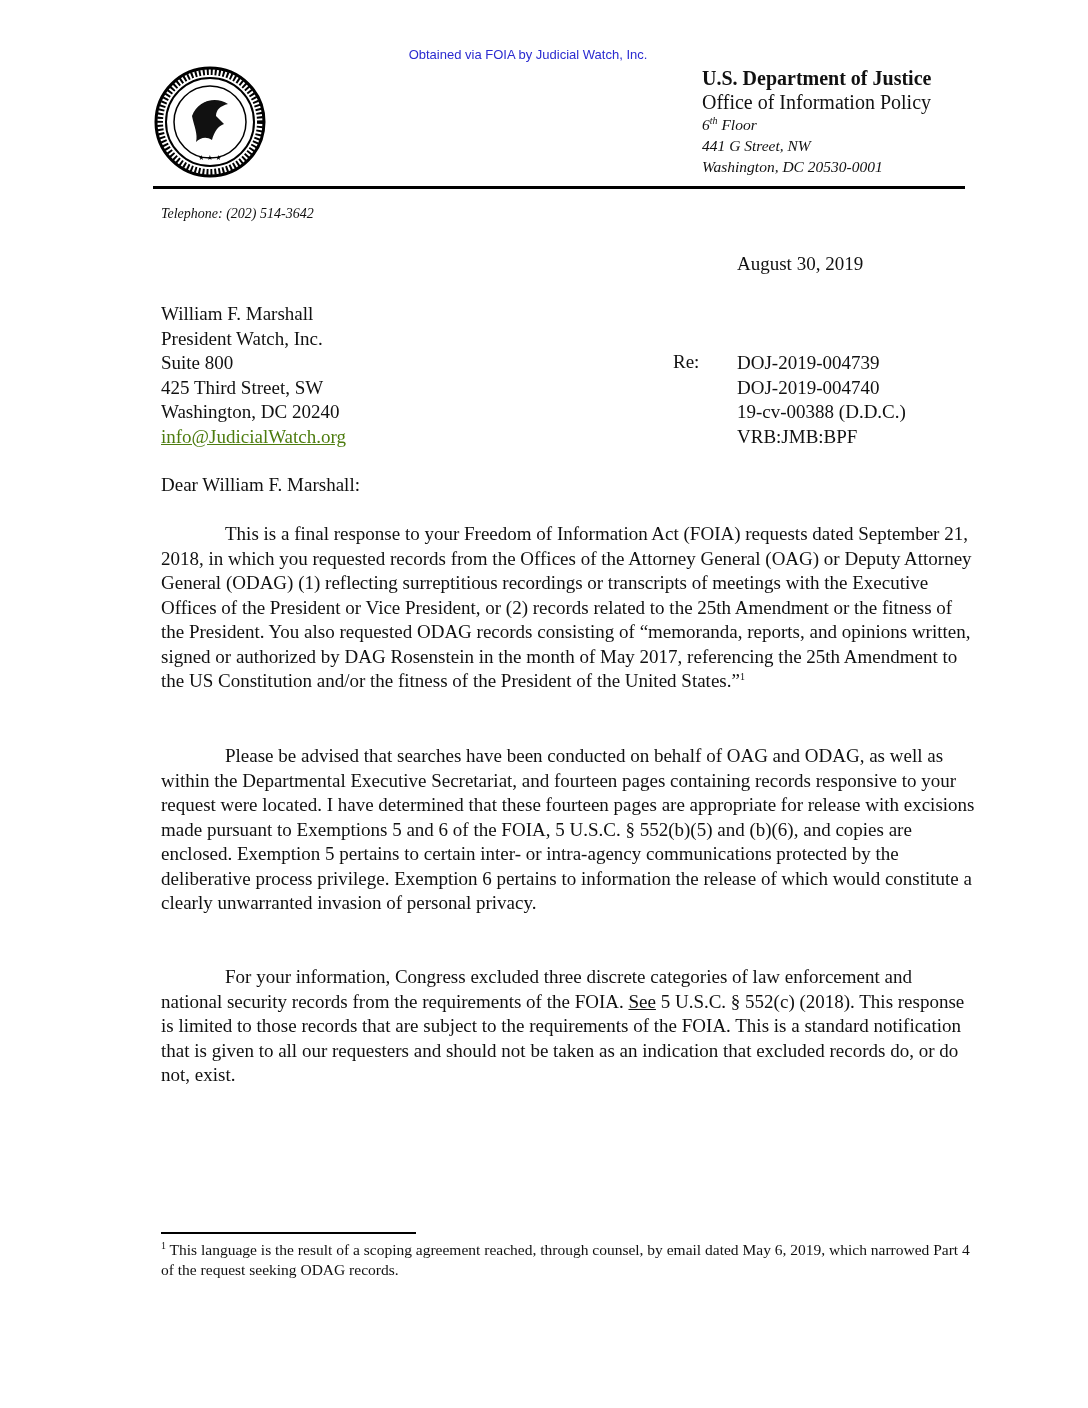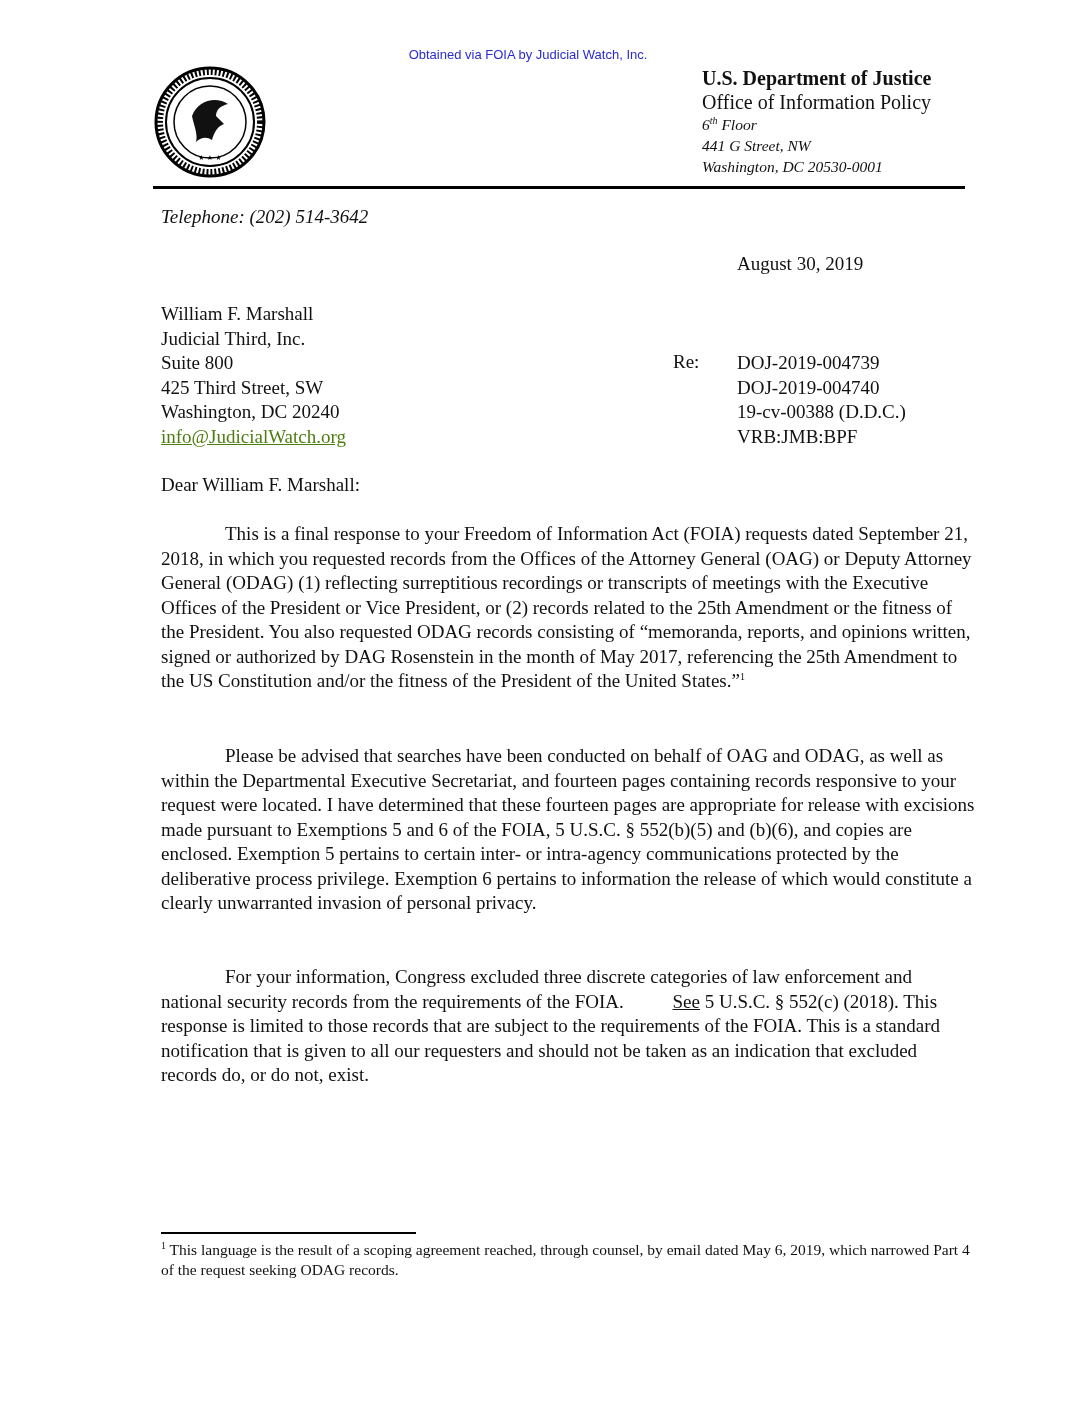--- a/index.html
+++ b/index.html
@@ -7,32 +7,32 @@
          font-family: "Liberation Serif", "DejaVu Serif", serif; color: #111; }
   .abs { position: absolute; }
   .watermark { left: 0; width: 1056px; top: 47px; text-align: center;
                font-family: "Liberation Sans", "DejaVu Sans", sans-serif; font-size: 13px; color: #2a2ad0; }
   .seal { left: 154px; top: 66px; width: 112px; height: 112px; }
   .agency { left: 702px; top: 66px; }
   .agency .dept { font-size: 20px; font-weight: bold; line-height: 24px; }
   .agency .office { font-size: 20px; line-height: 24px; }
   .agency .addr { font-size: 15.5px; font-style: italic; line-height: 21px; }
   .rule { left: 153px; top: 186px; width: 812px; height: 3px; background: #000; }
-  .phone { left: 161px; top: 206px; font-size: 19px; font-style: italic; }
+  .phone { left: 161px; top: 206px; font-size: 14px; font-style: italic; }
   .date { left: 737px; top: 253px; font-size: 19px; }
   .addr-block { left: 161px; top: 302px; font-size: 19px; line-height: 24.5px; }
   .email { color: #4d7c0f; text-decoration: underline; }
   .re-label { left: 673px; top: 351px; font-size: 19px; }
   .re-block { left: 737px; top: 351px; font-size: 19px; line-height: 24.5px; }
   .salutation { left: 161px; top: 474px; font-size: 19px; }
   .para { left: 161px; width: 815px; font-size: 19px; line-height: 24.5px; text-indent: 64px; text-align: left; }
   .p1 { top: 522px; }
   .p2 { top: 744px; }
   .p3 { top: 965px; }
-  .see { text-decoration: underline; margin-left: 44px; }
+  .see { text-decoration: underline; }
   sup { font-size: 10px; line-height: 0; }
   .fn-rule { left: 161px; top: 1232px; width: 255px; height: 2px; background: #000; }
   .footnote { left: 161px; top: 1240px; width: 815px; font-size: 15.5px; line-height: 20px; }
   .footnote sup { font-size: 10px; }
 </style>
 </head>
 <body>
 
 <div class="abs watermark">Obtained via FOIA by Judicial Watch, Inc.</div>
 
@@ -57,21 +57,21 @@
 </div>
 
 <div class="abs rule"></div>
 
 <div class="abs phone">Telephone: (202) 514-3642</div>
 
 <div class="abs date">August 30, 2019</div>
 
 <div class="abs addr-block">
   <div>William F. Marshall</div>
-  <div>Judicial Third, Inc.</div>
+  <div>President Watch, Inc.</div>
   <div>Suite 800</div>
   <div>425 Third Street, SW</div>
   <div>Washington, DC  20240</div>
   <div><a class="email">info@JudicialWatch.org</a></div>
 </div>
 
 <div class="abs re-label">Re:</div>
 <div class="abs re-block">
   <div>DOJ-2019-004739</div>
   <div>DOJ-2019-004740</div>

